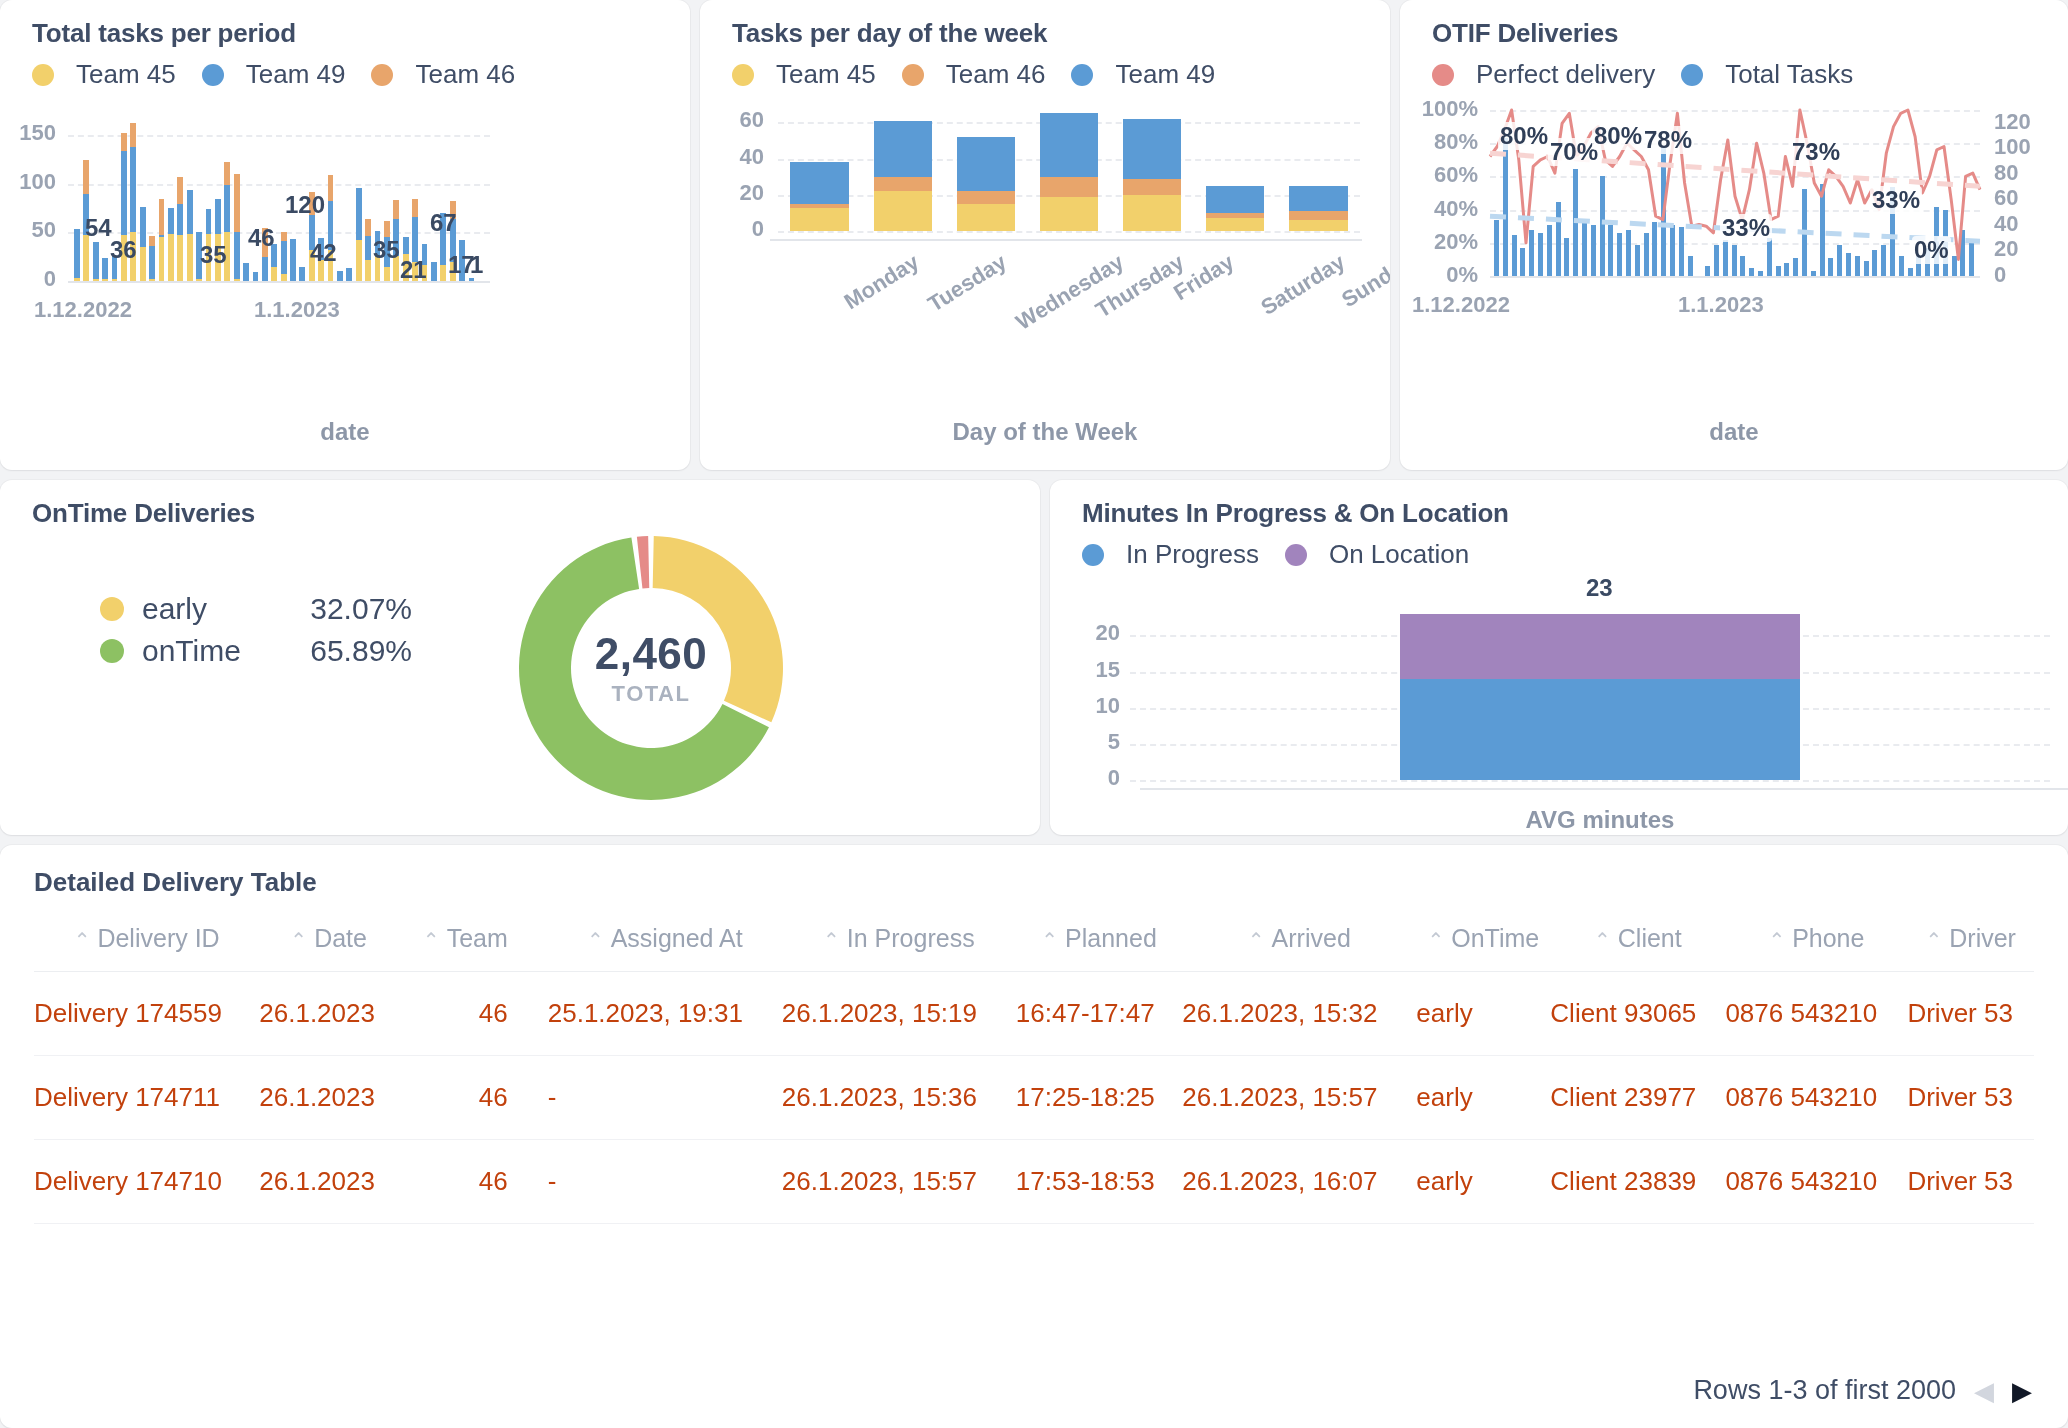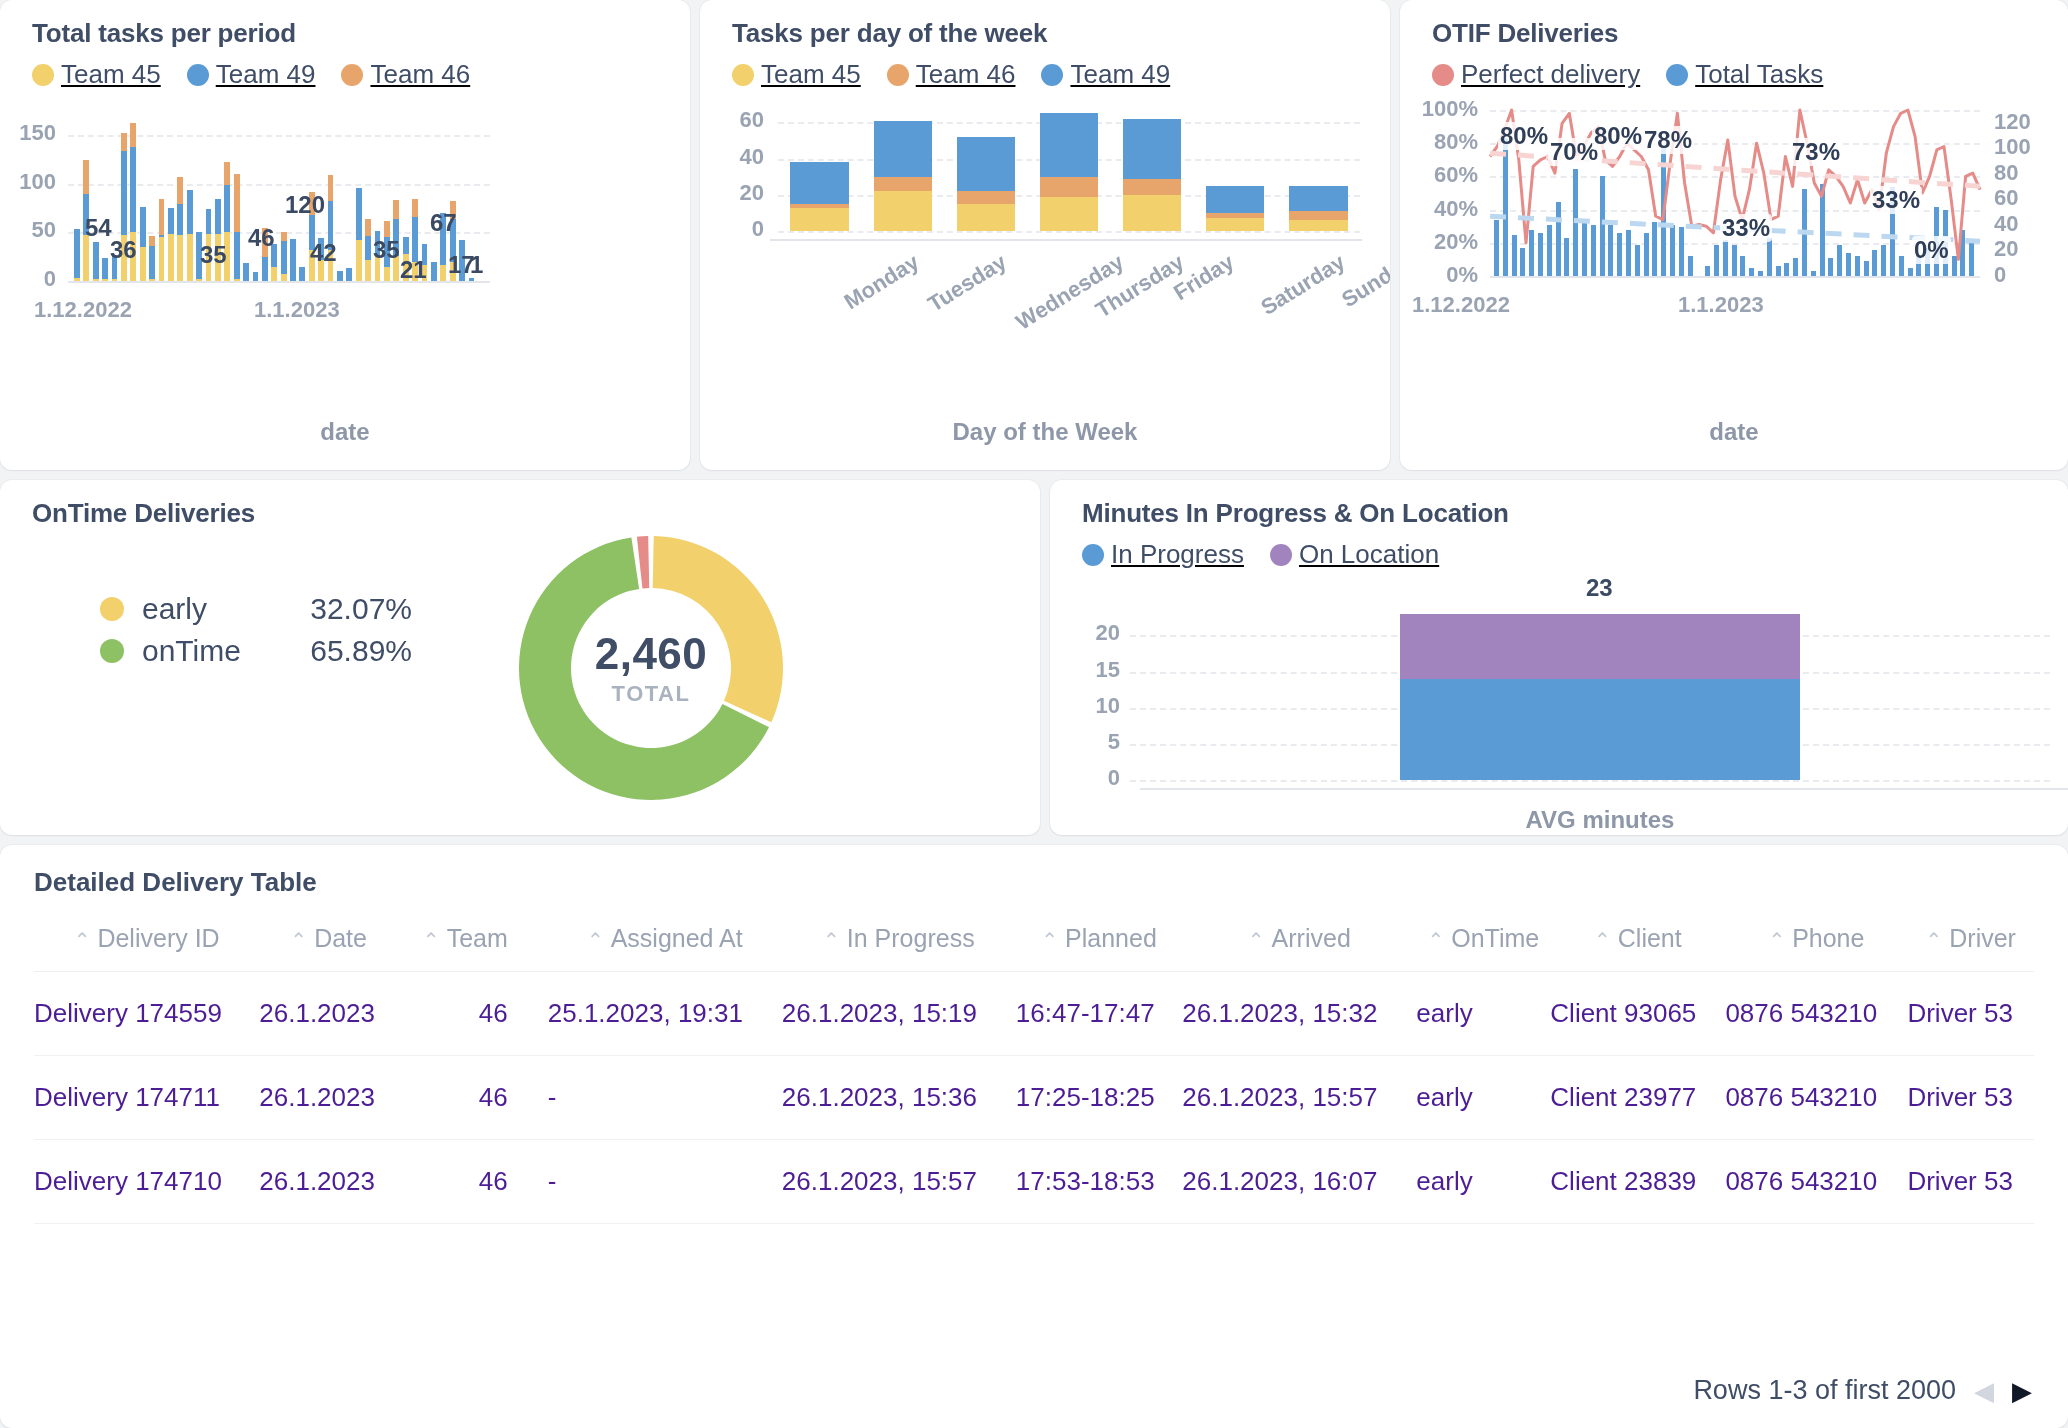--- a/index.html
+++ b/index.html
@@ -24,21 +24,21 @@
   .c2 { width: 690px; }
   .c3 { flex: 1; }
   .c4 { width: 1040px; }
   .c5 { flex: 1; }
 
   .card-title {
     font-size: 26px; font-weight: 700; color: #3f4d66;
     padding: 18px 0 0 32px; letter-spacing: -0.2px;
   }
   .legend { display: flex; align-items: center; gap: 26px; padding: 10px 0 0 32px; }
-  .legend-item { display: flex; align-items: center; gap: 7px; text-decoration: underline; }
+  .legend-item { display: flex; align-items: center; gap: 22px; }
   .dot { width: 22px; height: 22px; border-radius: 50%; display: block; }
   .legend-label { font-size: 26px; color: #3f4d66; font-weight: 400; }
 
   .plot { position: relative; }
 
   .ytick, .xtick {
     position: absolute; color: #9aa3b2; font-size: 22px; font-weight: 600;
     white-space: nowrap;
   }
   .ytick { text-align: right; }
@@ -85,21 +85,21 @@
   .table-card { flex: 1; background: #fff; border-radius: 12px; position: relative; overflow: hidden;
     box-shadow: 0 1px 2px rgba(16,24,40,.06), 0 0 0 1px rgba(16,24,40,.03); }
   table { width: 100%; border-collapse: collapse; }
   thead th {
     text-align: center; color: #9aa3b2; font-size: 25px; font-weight: 400;
     padding: 18px 0 18px 0; white-space: nowrap;
   }
   thead th .caret { color: #c3c9d3; font-size: 20px; margin-right: 7px; }
   thead tr { border-bottom: 1px solid #eceef1; }
   tbody td {
-    color: #4c1d95; font-size: 26px; padding: 26px 0; white-space: nowrap;
+    color: #c2410c; font-size: 26px; padding: 26px 0; white-space: nowrap;
   }
   tbody tr { border-bottom: 1px solid #f0f1f4; }
   td.num, th.num { text-align: right; padding-right: 40px; }
   .tbl-title { font-size: 26px; font-weight: 700; color: #3f4d66; padding: 22px 0 8px 34px; }
   .tbl-inner { padding: 0 34px; }
   .pager {
     position: absolute; right: 36px; bottom: 22px;
     display: flex; align-items: center; gap: 18px;
     font-size: 27px; color: #3f4d66;
   }

